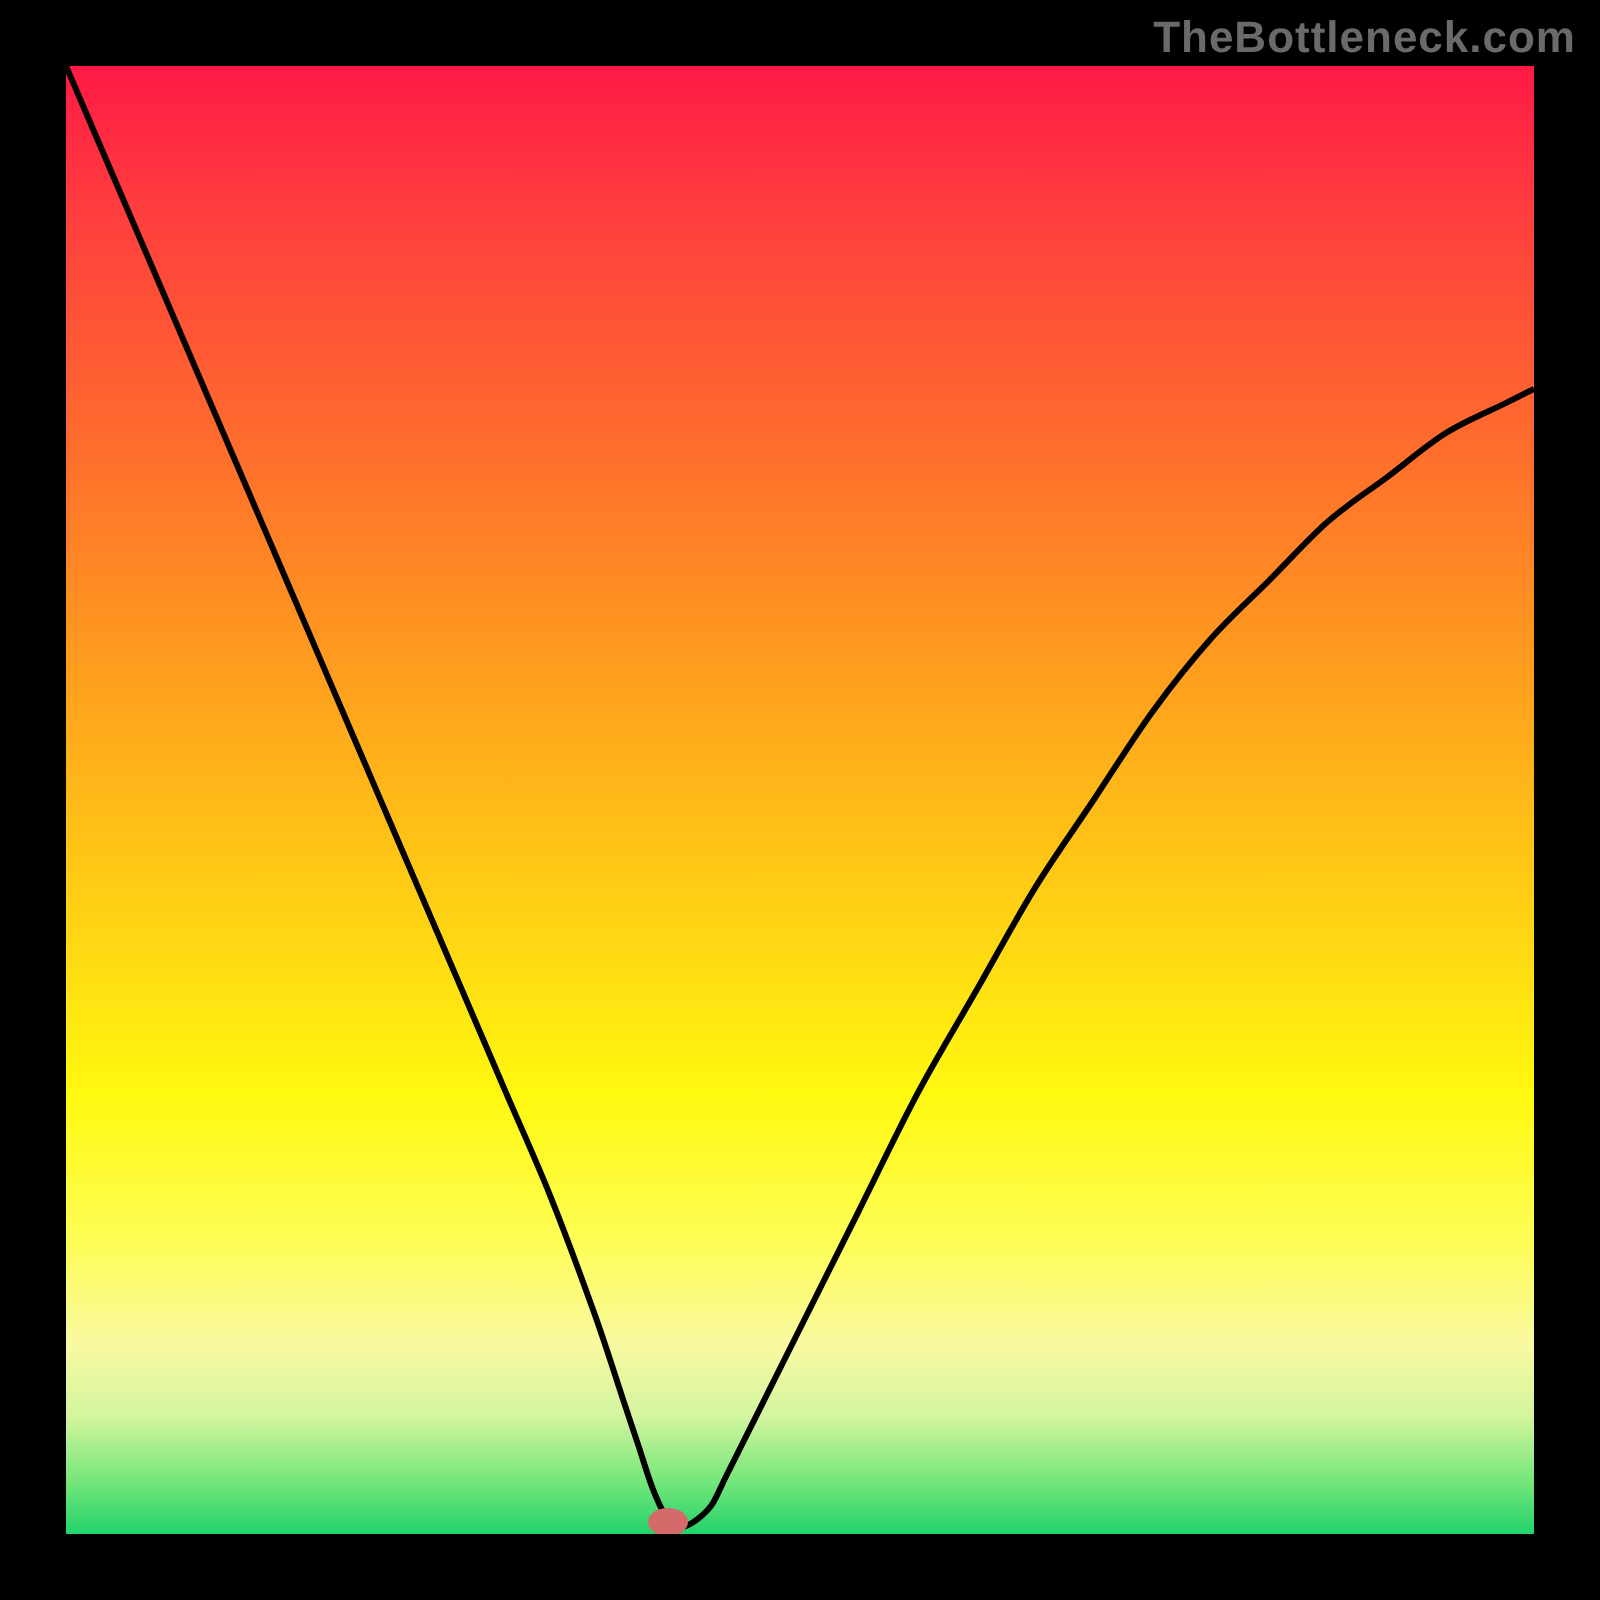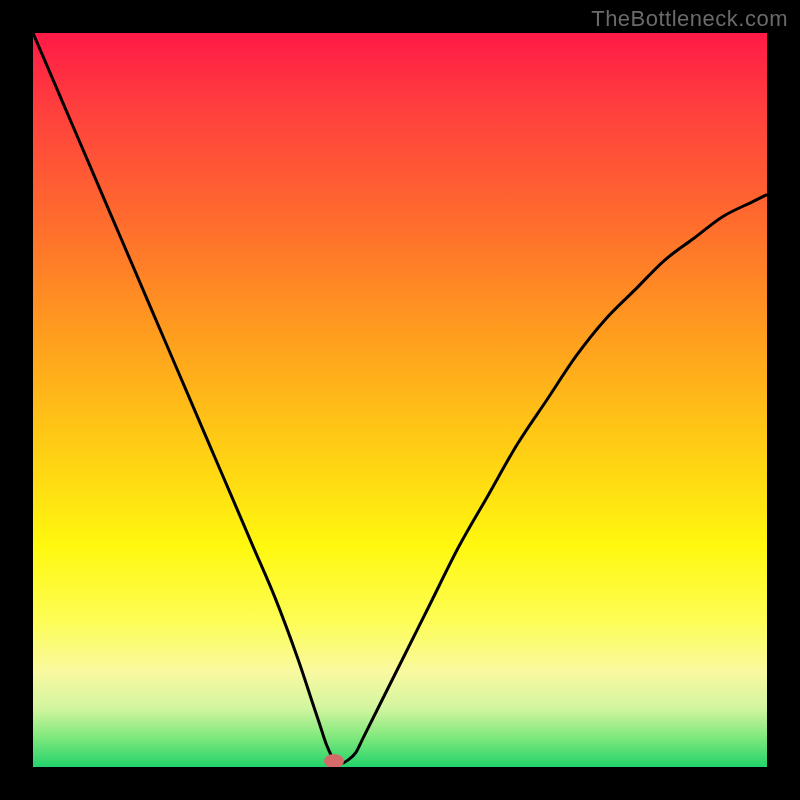--- a/index.html
+++ b/index.html
@@ -39,21 +39,21 @@
       #7ee87c 96%,
       #23d36b 100%
     );
   }
   .watermark {
     position: absolute;
     top: 6px;
     right: 12px;
     color: #6a6a6a;
     font-size: 22px;
-    font-weight: 400;
+    font-weight: 700;
     letter-spacing: 0.5px;
     user-select: none;
   }
   svg.curve {
     position: absolute;
     top: 0;
     left: 0;
     width: 734px;
     height: 734px;
   }

